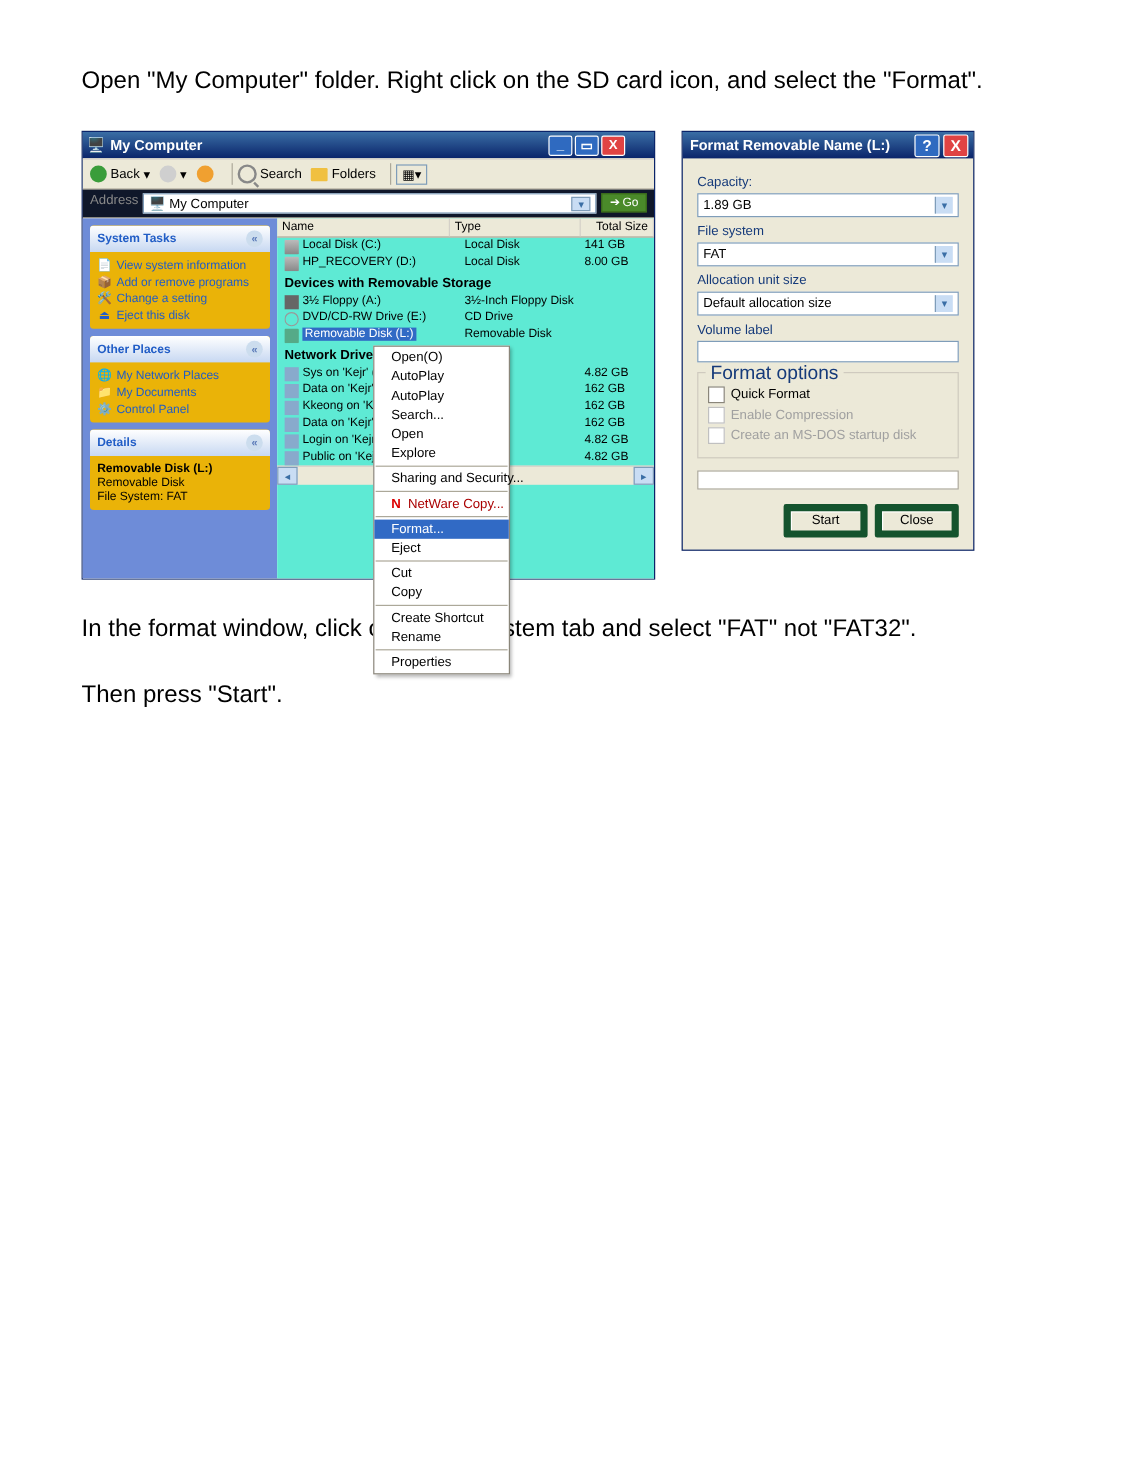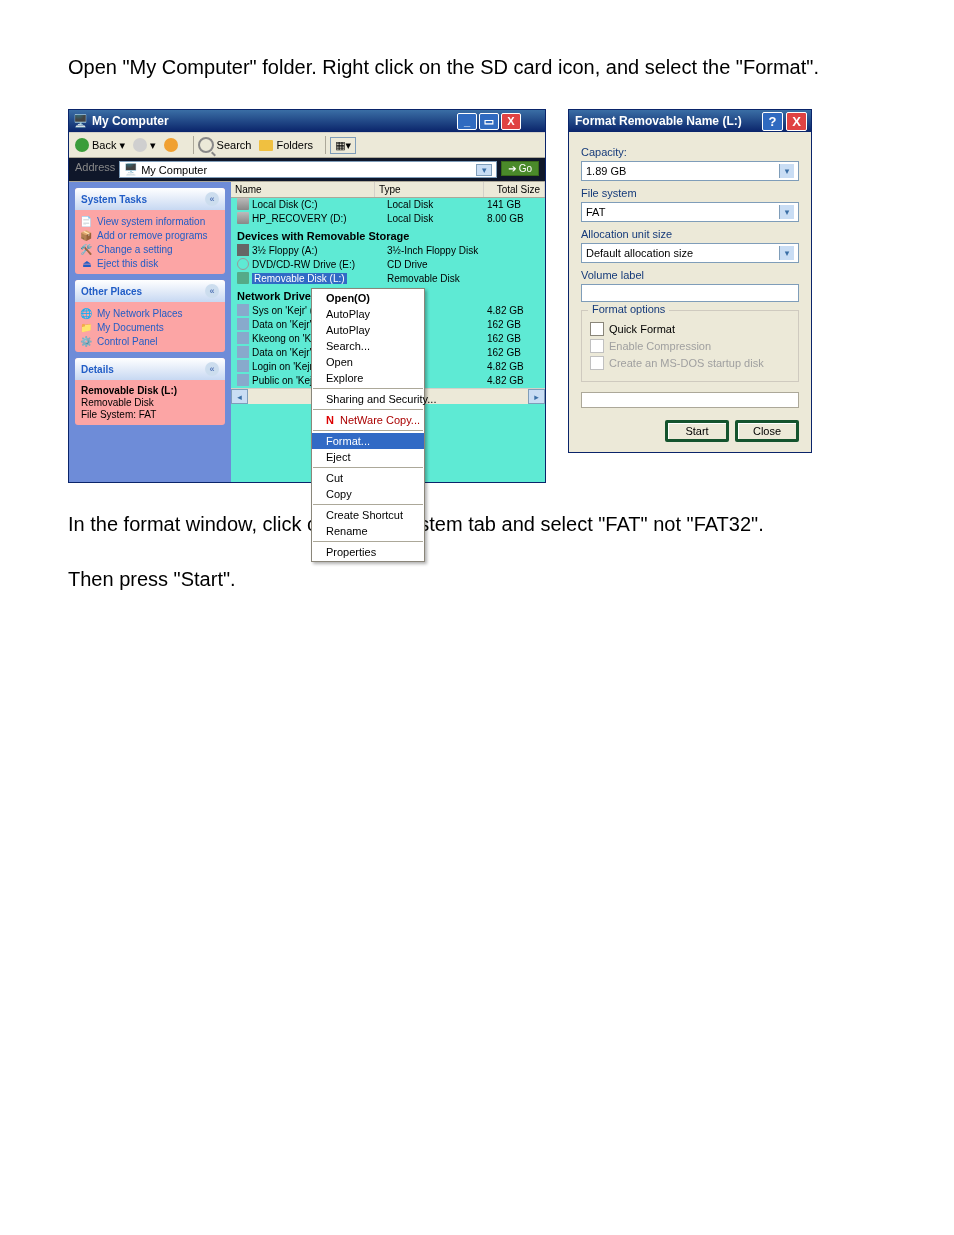--- a/index.html
+++ b/index.html
@@ -31,82 +31,82 @@
   .addrbar{background:#0f172a;padding:3px 6px;display:flex;align-items:flex-start;border-bottom:1px solid #aca899;font-size:11px}
   .addrbar .lbl{color:#888;margin-right:4px}
   .addrbar .addrfield{flex:1;background:#fff;border:1px solid #7f9db9;padding:1px 4px;display:flex;align-items:center;margin-right:4px}
   .addrbar .gobtn{background:#4a8a2a;color:#fff;border:1px solid #3a6a1a;padding:1px 6px;font-size:10px;display:flex;align-items:center}
   .addrbar .gobtn:before{content:"➔";margin-right:2px;font-size:10px}
   .addrfield .dd{margin-left:auto;background:#c9ddf4;border:1px solid #7f9db9;width:14px;text-align:center;font-size:9px;color:#3a6ea5}
   .clientarea{display:flex;align-items:stretch;background:#fff}
 
   
   .taskpane{width:150px;background:#6e8cd8;padding:6px;display:flex;flex-direction:column;gap:6px;font-size:10px}
-  .taskbox{background:#fca5a5;border-radius:3px;overflow:hidden}
+  .taskbox{background:#eab308;border-radius:3px;overflow:hidden}
   .taskbox .thead{background:linear-gradient(#fff,#c7d8f2);color:#215dc6;font-weight:bold;padding:4px 6px;display:flex;align-items:center}
   .taskbox .thead .chev{margin-left:auto;width:14px;height:14px;border-radius:50%;background:#cde;display:flex;align-items:center;justify-content:center;color:#5a7ab8;font-size:9px}
   .taskbox .tbody{padding:4px 6px}
   .taskbox .tlink{color:#215dc6;display:flex;align-items:center;padding:1px 0}
   .taskbox .tico{width:12px;height:12px;margin-right:4px;display:inline-flex;align-items:center;justify-content:center;font-size:10px}
   .taskbox .dtext{color:#000;margin:1px 0}
 
   
   .filelist{flex:1;position:relative;font-size:11px;background:#5eead4;min-height:300px}
   .colhead{display:flex;background:#ece9d8;border-bottom:1px solid #aca899;font-size:10px}
   .colhead div{padding:2px 4px;border-right:1px solid #d4d0c8}
   .col-name{flex:1}
   .col-type{width:100px}
   .col-size{width:52px;text-align:right}
   .grp{font-weight:bold;padding:4px 6px 2px 6px;font-size:11px}
   .frow{display:flex;padding:0 6px;align-items:center;font-size:10px;line-height:14px}
-  .frow .fn{flex:1;display:flex;align-items:flex-start;overflow:hidden;white-space:nowrap}
+  .frow .fn{flex:1;display:flex;align-items:flex-end;overflow:hidden;white-space:nowrap}
   .frow .ftype{width:100px;white-space:nowrap;overflow:hidden}
   .frow .fsize{width:52px;text-align:left;white-space:nowrap}
   .fico{width:12px;height:12px;margin-right:3px;display:inline-block;flex:none}
   .i-hdd{background:linear-gradient(#bbb,#888);border-radius:1px}
   .i-floppy{background:#666}
   .i-cd{border:1px solid #999;border-radius:50%;width:10px;height:10px}
   .i-usb{background:#5a8;border-radius:1px}
   .i-net{background:#8ac}
   .frow.selected .fn span.seltext{background:#316ac5;color:#fff;padding:0 2px}
   .hscroll{height:15px;background:#ece9d8;border-top:1px solid #d4d0c8;display:flex;align-items:center}
   .hscroll .sarrow{width:15px;height:13px;background:#c9ddf4;border:1px solid #7f9db9;color:#3a6ea5;font-size:9px;display:flex;align-items:center;justify-content:center}
   .hscroll .strack{flex:1}
 
   
   .ctx{position:absolute;left:80px;top:106px;width:112px;background:#fff;border:1px solid #8a867a;box-shadow:2px 2px 3px rgba(0,0,0,.3);font-size:11px;padding:1px 0;z-index:5}
   .ctx .mi{padding:2px 14px;white-space:nowrap;cursor:default}
-  .ctx .mi.bold{font-weight:bold}
+  .ctx .mi.bold{font-weight:normal}
   .ctx .mi.red{color:#a00;display:flex;align-items:center}
   .ctx .mi.red:before{content:"N";color:#d00;font-weight:bold;margin-right:6px}
   .ctx .sep{height:1px;background:#aca899;margin:2px 1px}
   .ctx .mi.hl{background:#316ac5;color:#fff}
 
   
   .dlg{width:242px;border:1px solid #0a246a;background:#ece9d8;font-family:"Tahoma",Arial,sans-serif;font-size:11px}
   .dlg .dtitle{height:22px;background:linear-gradient(#3a6ea5,#0a246a);color:#fff;display:flex;align-items:center;padding:0 4px;font-weight:bold;font-size:12px}
   .dlg .dtitle .txt{flex:1;padding-left:2px}
   .dlg .dtitle .dbtn{width:19px;height:17px;margin-left:3px;display:flex;align-items:center;justify-content:center;border:1px solid #fff;border-radius:2px;font-weight:bold;font-size:13px}
   .dhelp{background:#2f6ac0;color:#fff}
   .dclose{background:#e04343;color:#fff}
   .dlg .dbody{padding:8px 12px 10px 12px}
   .dlg .flab{color:#153a7a;font-size:11px;margin:6px 0 3px 0}
   .dlg .ddrop{display:flex;align-items:center;background:#fff;border:1px solid #7f9db9;padding:2px 4px;font-size:11px}
   .dlg .ddrop .ddv{flex:1}
   .dlg .ddrop .dda{width:14px;height:14px;background:#c9ddf4;border-left:1px solid #7f9db9;display:flex;align-items:center;justify-content:center;color:#3a6ea5;font-size:9px}
   .dlg .dinput{background:#fff;border:1px solid #7f9db9;height:16px}
   .dlg .optbox{border:1px solid #cfcabf;padding:8px;margin-top:8px;position:relative}
-  .dlg .optbox .olab{position:absolute;top:-8px;left:6px;background:#ece9d8;padding:0 4px;color:#153a7a;font-size:11px}
+  .dlg .optbox .olab{position:absolute;top:-8px;left:6px;background:#ece9d8;padding:0 4px;color:#153a7a;font-size:16px}
   .dlg .chk{display:flex;align-items:center;margin:3px 0;font-size:11px}
   .dlg .chk .box{width:12px;height:12px;border:1px solid #8a867a;background:#fff;margin-right:5px}
   .dlg .chk.disabled{color:#a0a0a0}
   .dlg .chk.disabled .box{border-color:#c0c0c0}
   .dlg .prog{height:14px;border:1px solid #aca899;background:#fff;margin-top:10px}
   .dlg .dbtns{display:flex;justify-content:flex-end;gap:6px;margin-top:12px}
-  .dlg .dbtns .b{min-width:58px;padding:2px 0;text-align:center;background:#ece9d8;border:3px solid #14532d;font-size:11px;border-radius:2px;box-shadow:inset 1px 1px 0 #fff}
+  .dlg .dbtns .b{min-width:58px;padding:2px 0;text-align:center;background:#ece9d8;border:6px solid #14532d;font-size:11px;border-radius:2px;box-shadow:inset 1px 1px 0 #fff}
 </style>
 </head>
 <body>
 
 <div class="page">
   <p class="instr">Open "My Computer" folder. Right click on the SD card icon, and select the "Format".</p>
 
   <div class="figrow">
 
     <div class="win">

